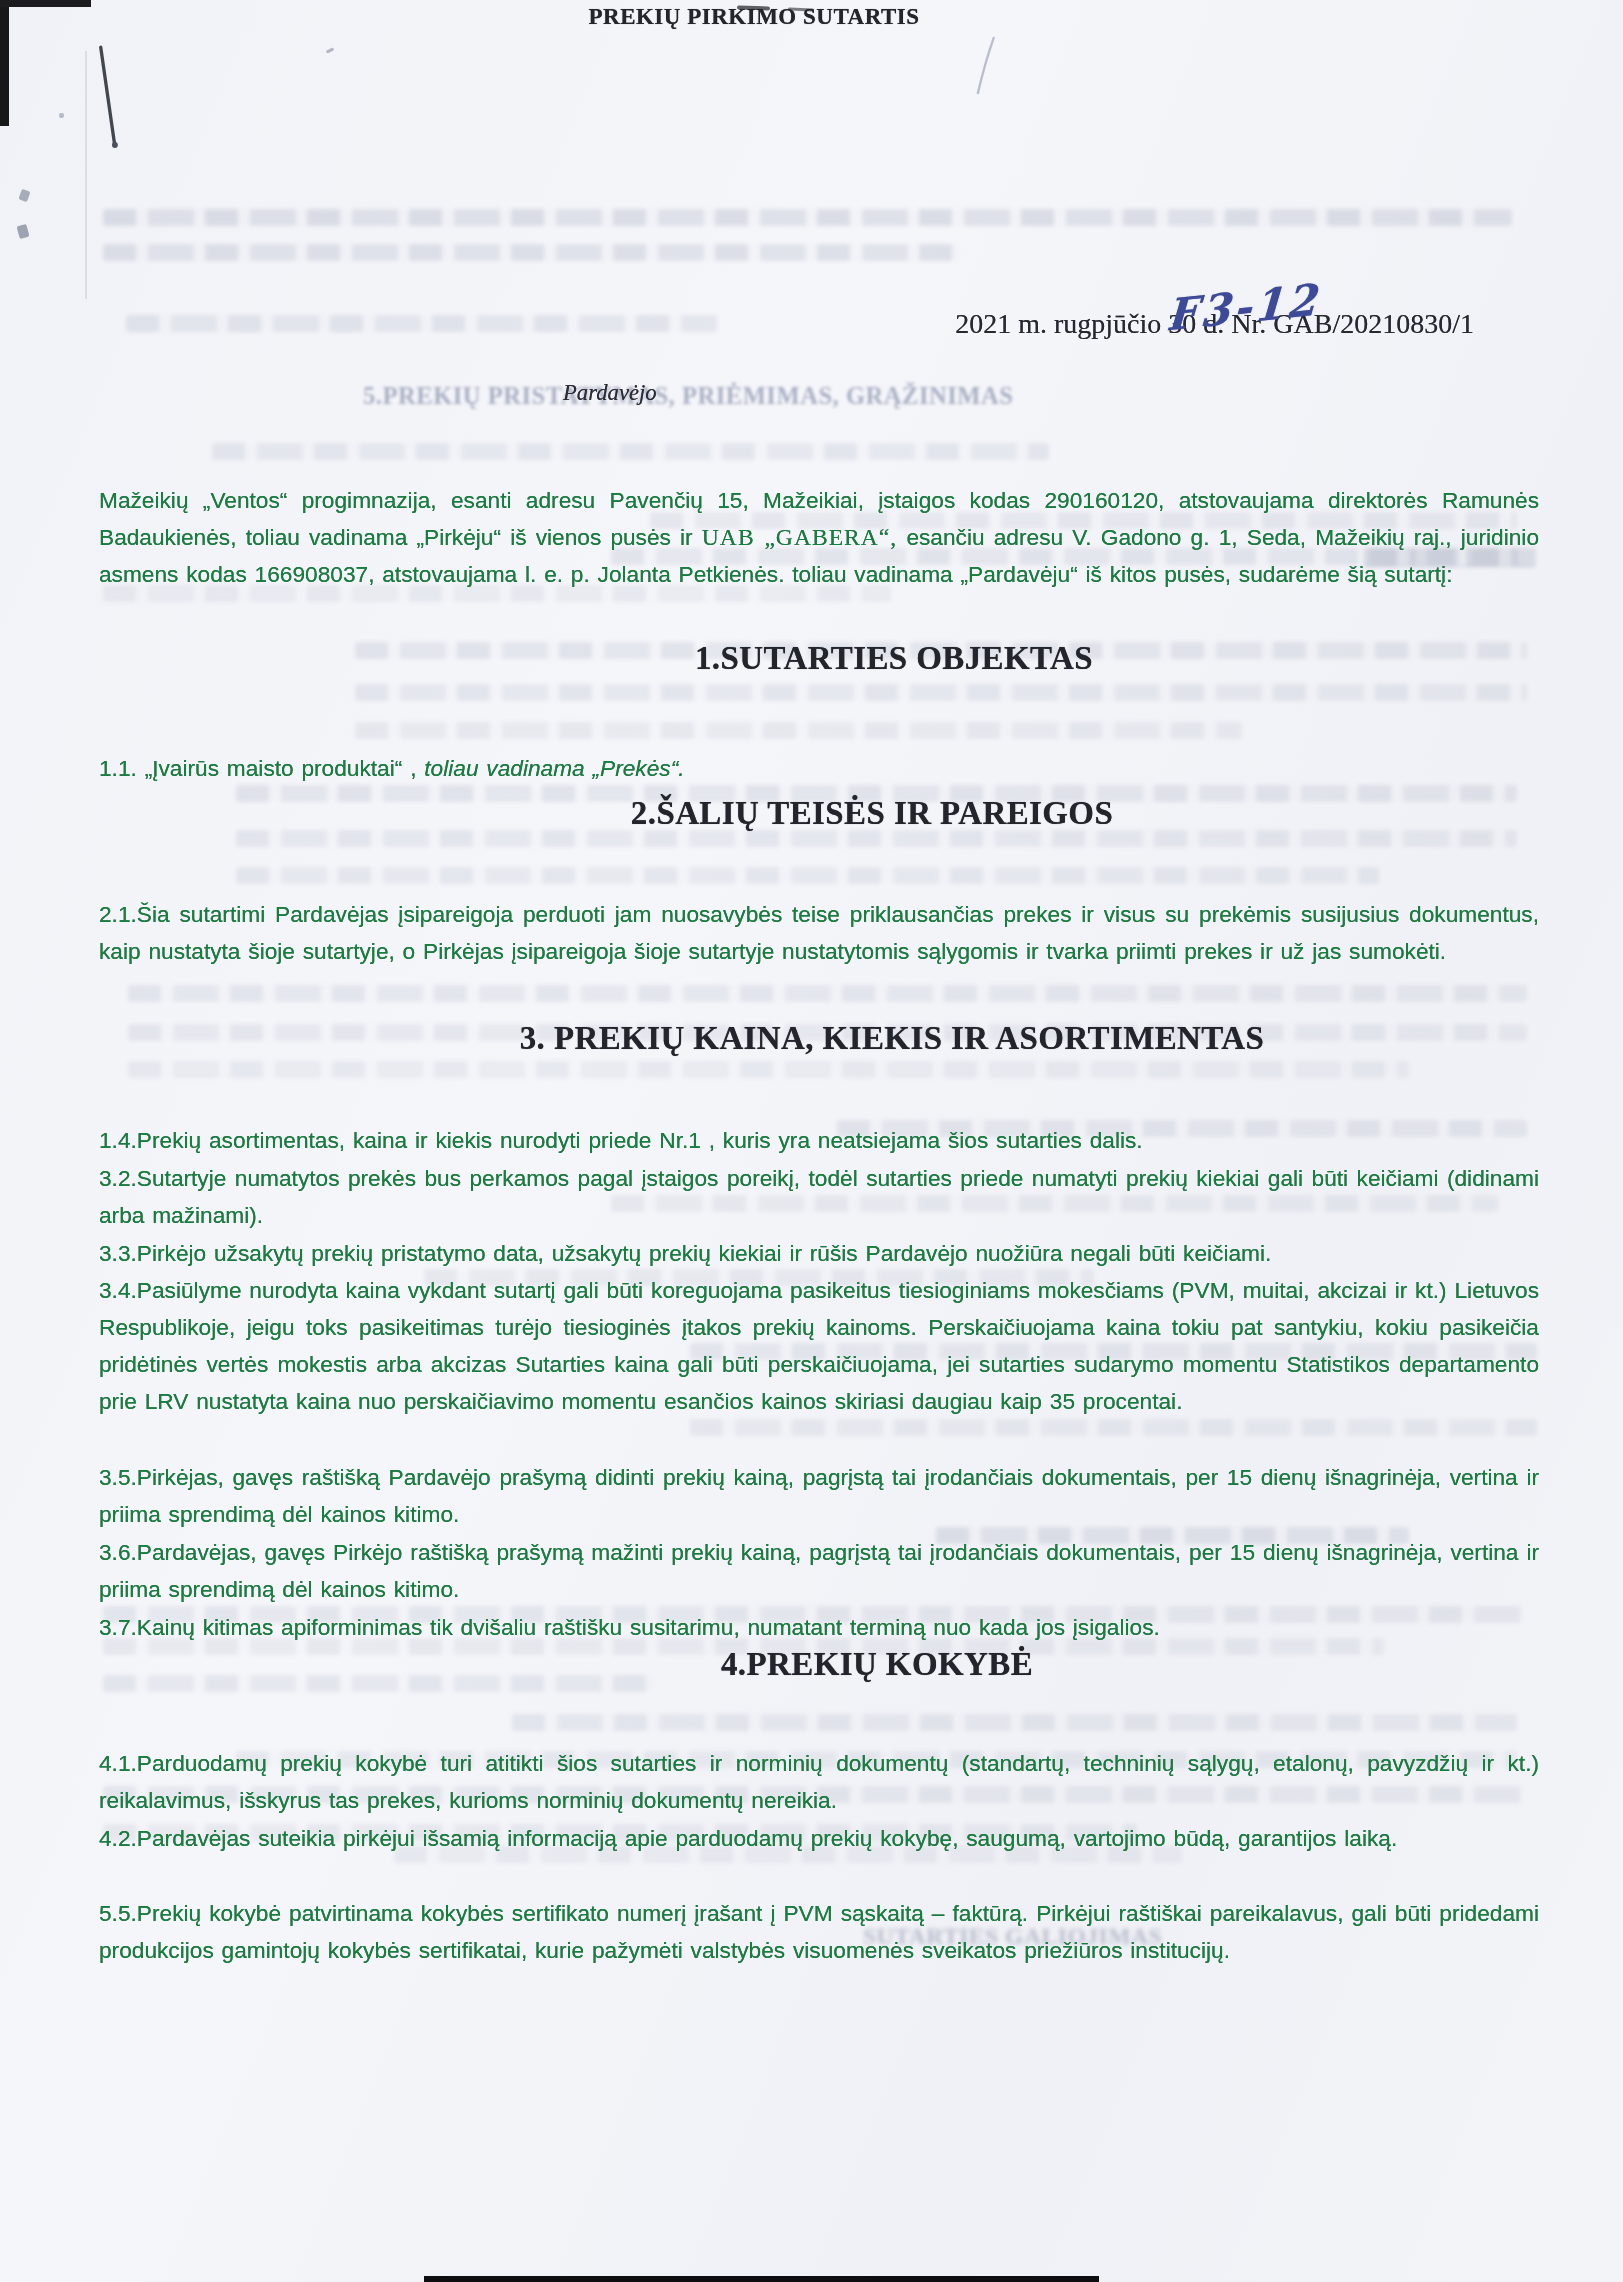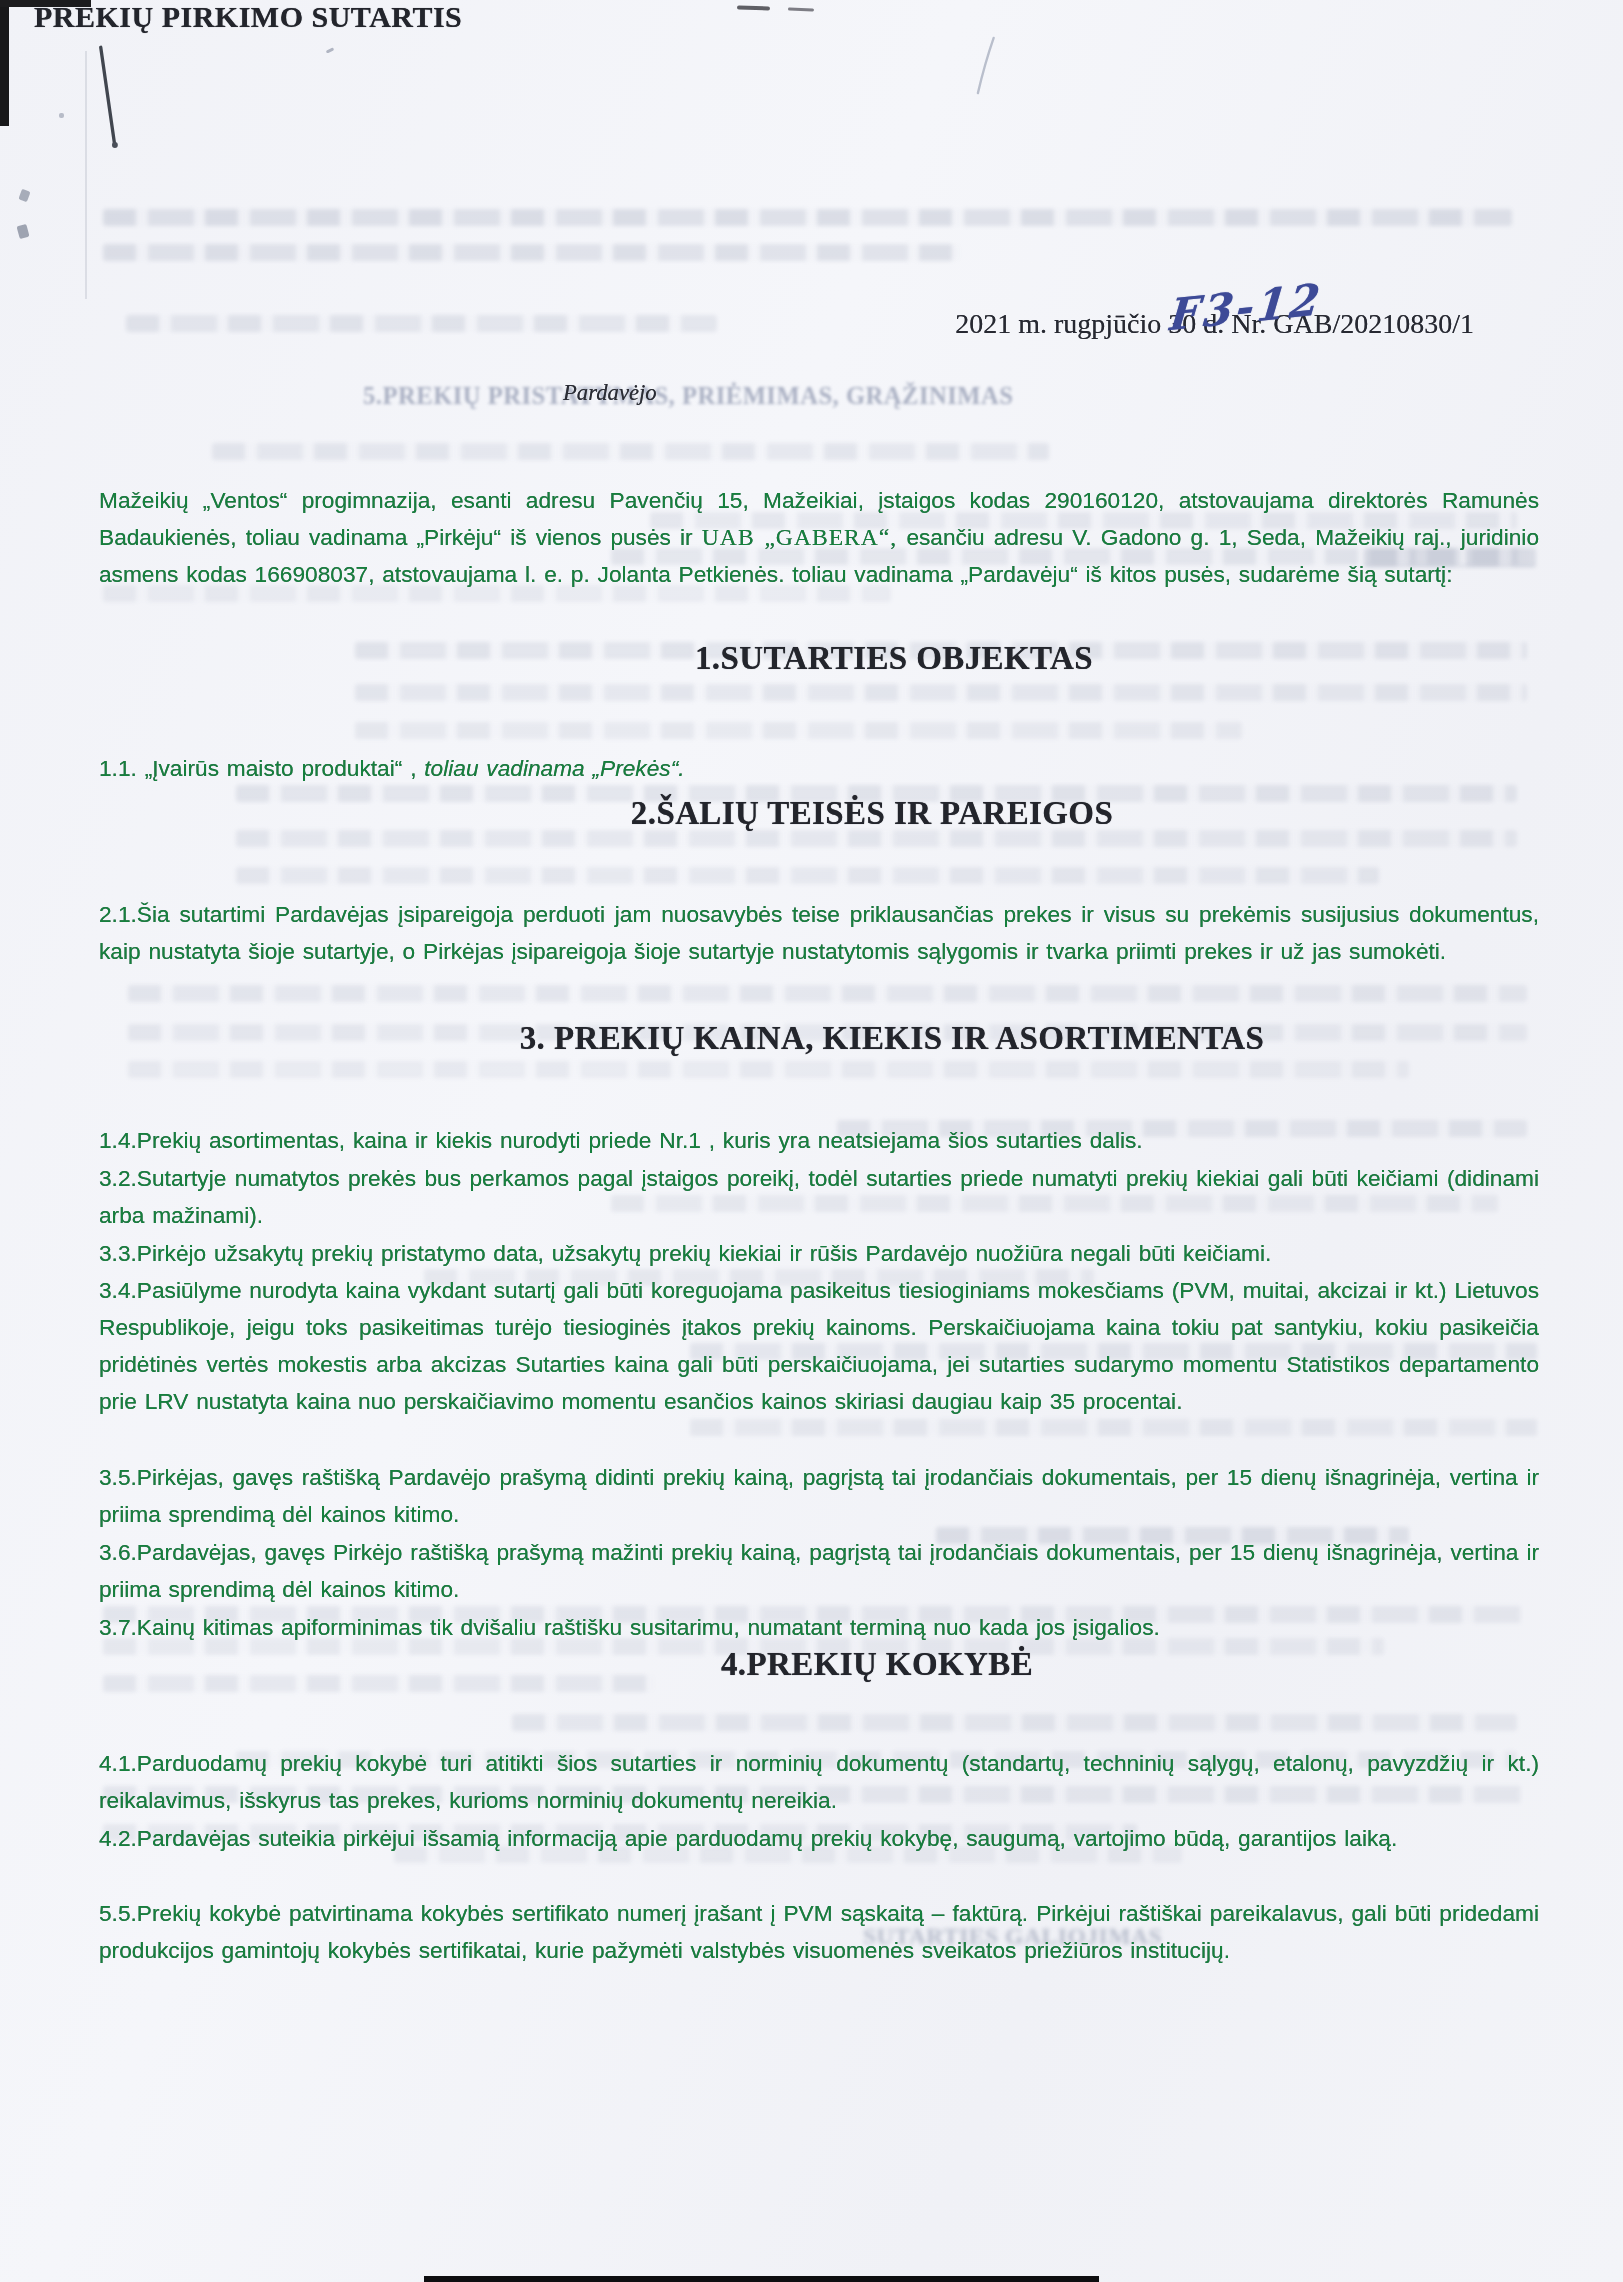--- a/index.html
+++ b/index.html
@@ -23,22 +23,22 @@
       rgba(122,132,158,.05) 33px, rgba(122,132,158,.05) 45px,
       rgba(122,132,158,.42) 45px, rgba(122,132,158,.42) 91px,
       rgba(122,132,158,.06) 91px, rgba(122,132,158,.06) 102px);
   }
   .bleed-heading{
     position:absolute;font-family:"Liberation Serif",serif;font-weight:bold;
     color:rgba(120,130,158,.60);filter:blur(1.6px);letter-spacing:0.5px;white-space:nowrap;
   }
   
   .doc-title{
-    position:absolute;left:99px;width:1440px;text-align:left;
-    font-family:"Liberation Serif",serif;font-weight:bold;font-size:30px;line-height:33px;
+    position:absolute;left:99px;width:1440px;text-align:center;
+    font-family:"Liberation Serif",serif;font-weight:bold;font-size:23px;line-height:33px;
     color:#23252c;letter-spacing:0.5px;text-shadow:0 0 0.7px rgba(35,37,44,.8);
     transform:translateX(-65px);
   }
   .doc-date{
     position:absolute;left:99px;width:1440px;text-align:right;
     font-family:"Liberation Serif",serif;font-size:28px;line-height:33px;
     color:#272932;text-shadow:0 0 0.6px rgba(39,41,50,.75);
     transform:translateX(-65px);
   }
   .place{

